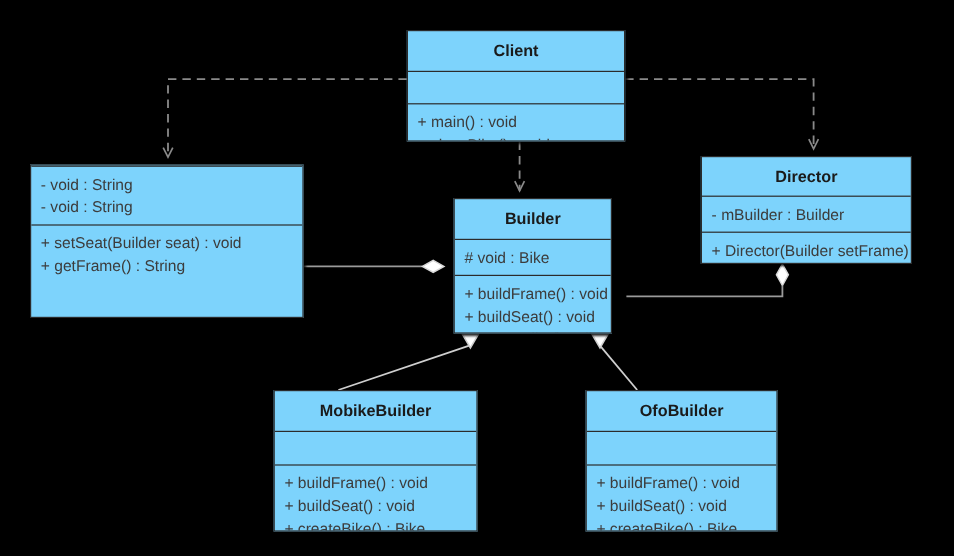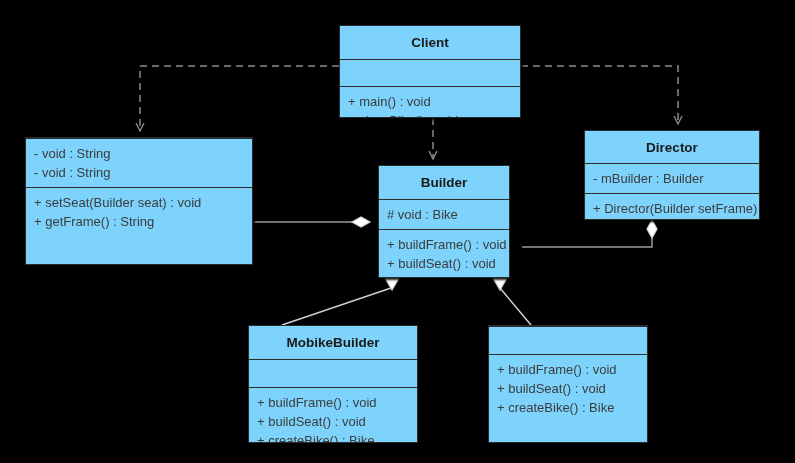--- a/index.html
+++ b/index.html
@@ -60,21 +60,21 @@
     font-size: 13px;
     line-height: 19px;
     padding: 0 8px;
     white-space: nowrap;
   }
   
   #class-client      { left: 339px; top: 25px;  width: 182px; height: 93px; }
   #class-bike        { left: 25px;  top: 137px; width: 228px; height: 128px; }
   #class-builder     { left: 362px; top: 165px; width: 132px; height: 113px; margin-left: 16px; }
   #class-director    { left: 584px; top: 130px; width: 176px; height: 90px; }
-  #class-mobike      { left: 228px; top: 325px; width: 170px; height: 118px; margin-left: 20px; }
+  #class-mobike      { left: 228px; top: 325px; width: 170px; height: 118px; }
   #class-ofo         { left: 488px; top: 325px; width: 160px; height: 118px; }
 
   #class-client .uml-compartment.empty-compartment { height: 27px; }
   #class-director .uml-name { padding-bottom: 8px; }
 </style>
 </head>
 <body>
 
 <div id="diagram-canvas">
 
@@ -166,20 +166,21 @@
     <div class="uml-name">MobikeBuilder</div>
     <div class="uml-compartment empty-compartment"></div>
     <div class="uml-compartment">
       <div class="uml-member">+ buildFrame() : void</div>
       <div class="uml-member">+ buildSeat() : void</div>
       <div class="uml-member">+ createBike() : Bike</div>
     </div>
   </div>
 
   <div class="uml-class" id="class-ofo">
+    <div class="uml-name">OfoBuilder</div>
     <div class="uml-compartment empty-compartment"></div>
     <div class="uml-compartment">
       <div class="uml-member">+ buildFrame() : void</div>
       <div class="uml-member">+ buildSeat() : void</div>
       <div class="uml-member">+ createBike() : Bike</div>
     </div>
   </div>
 
 </div>
 

